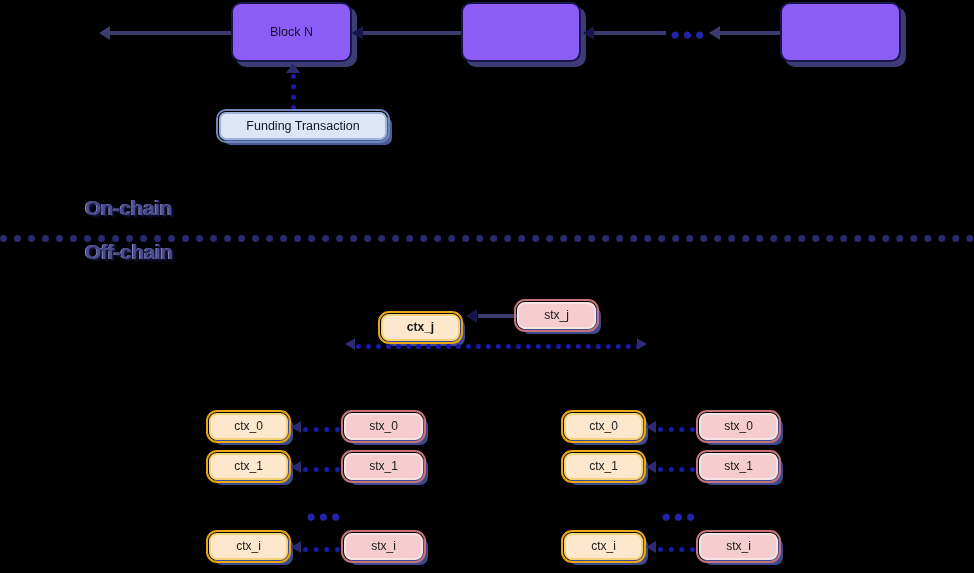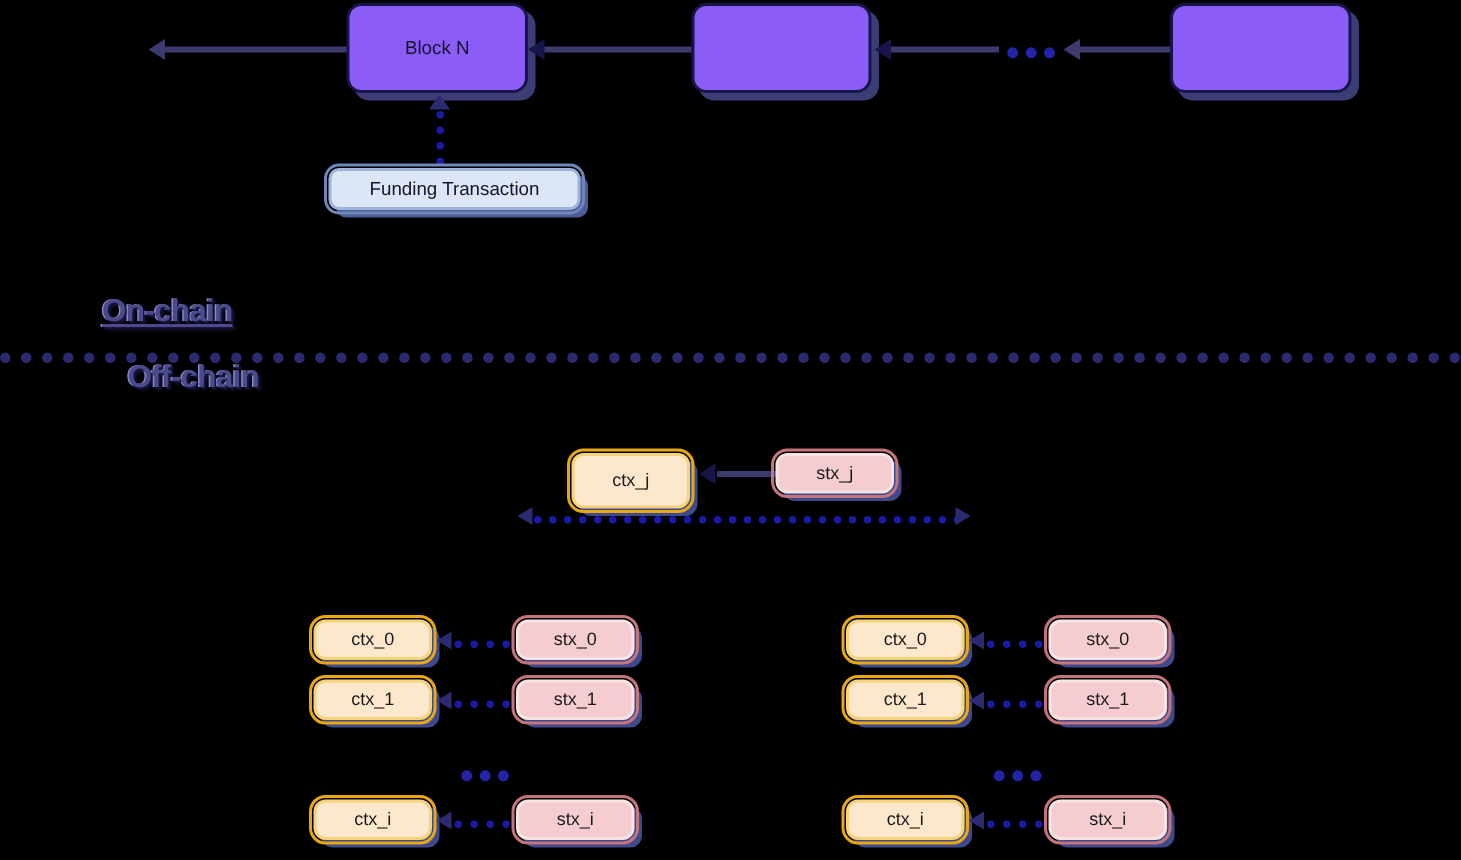--- a/index.html
+++ b/index.html
@@ -204,27 +204,27 @@
   <div class="solid-line" style="left:718px; top:31px; width:62px;"></div>
   <div class="solid-head-left hollow" style="left:709px; top:26px;"></div>
 
   <div class="node block" style="left:780px; top:2px; width:121px; height:60px;"></div>
 
   <div class="dotted-v" style="left:291px; top:74px; height:36px;"></div>
   <div class="dot-head-up" style="left:286px; top:63px;"></div>
 
   <div class="node funding" style="left:219px; top:112px; width:168px; height:28px;">Funding Transaction</div>
 
-  <div class="chain-label" style="left:68px; top:196px;text-decoration:underline;">On-chain</div>
+  <div class="chain-label" style="left:85px; top:196px;">On-chain</div>
 
   <div class="divider" style="top:235px;"></div>
 
   <div class="chain-label" style="left:85px; top:240px;text-align:right;">Off-chain</div>
 
-  <div class="node ctx" style="left:381px; top:302px; width:79px; height:37px;">ctx_j</div>
+  <div class="node ctx" style="left:381px; top:314px; width:79px; height:27px;font-weight:bold;">ctx_j</div>
 
   <div class="solid-line" style="left:478px; top:314px; width:40px;"></div>
   <div class="solid-head-left" style="left:466px; top:309px;"></div>
 
   <div class="node stx" style="left:517px; top:302px; width:79px; height:27px;">stx_j</div>
 
 
 
   <div class="dotted-h" style="left:356px; top:344px; width:285px;"></div>
   <div class="dot-head-left" style="left:345px; top:338px;"></div>

